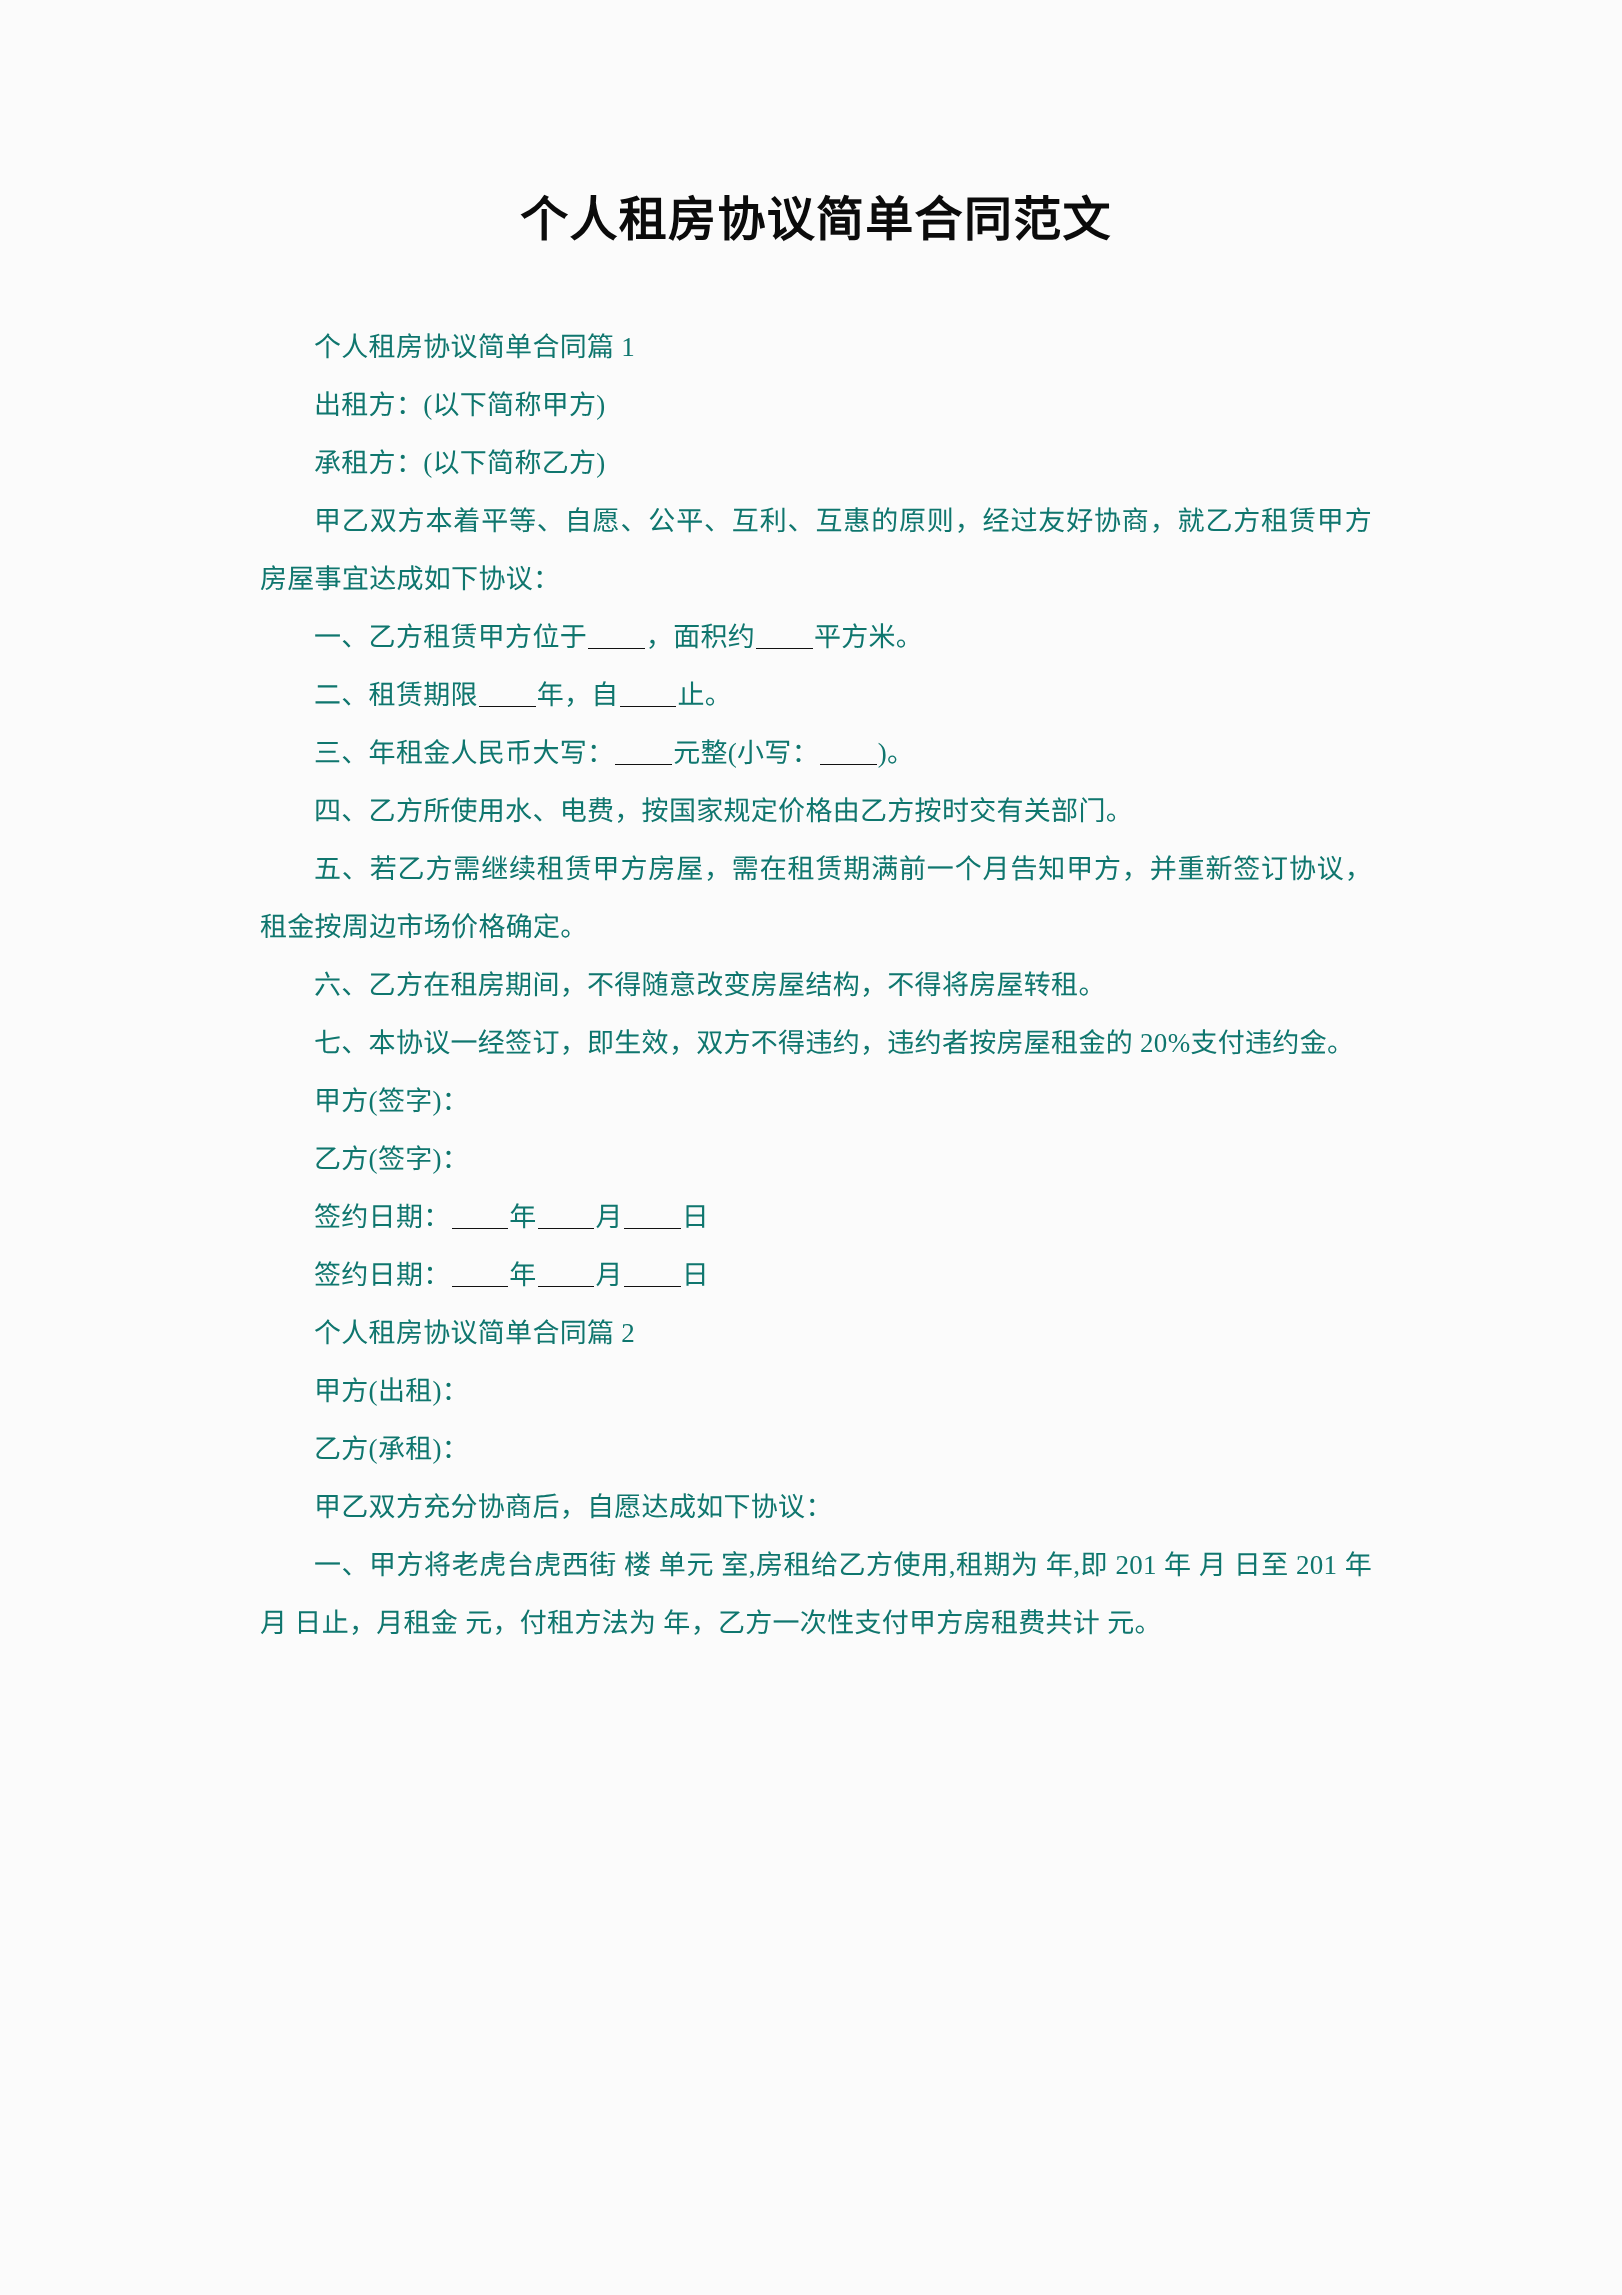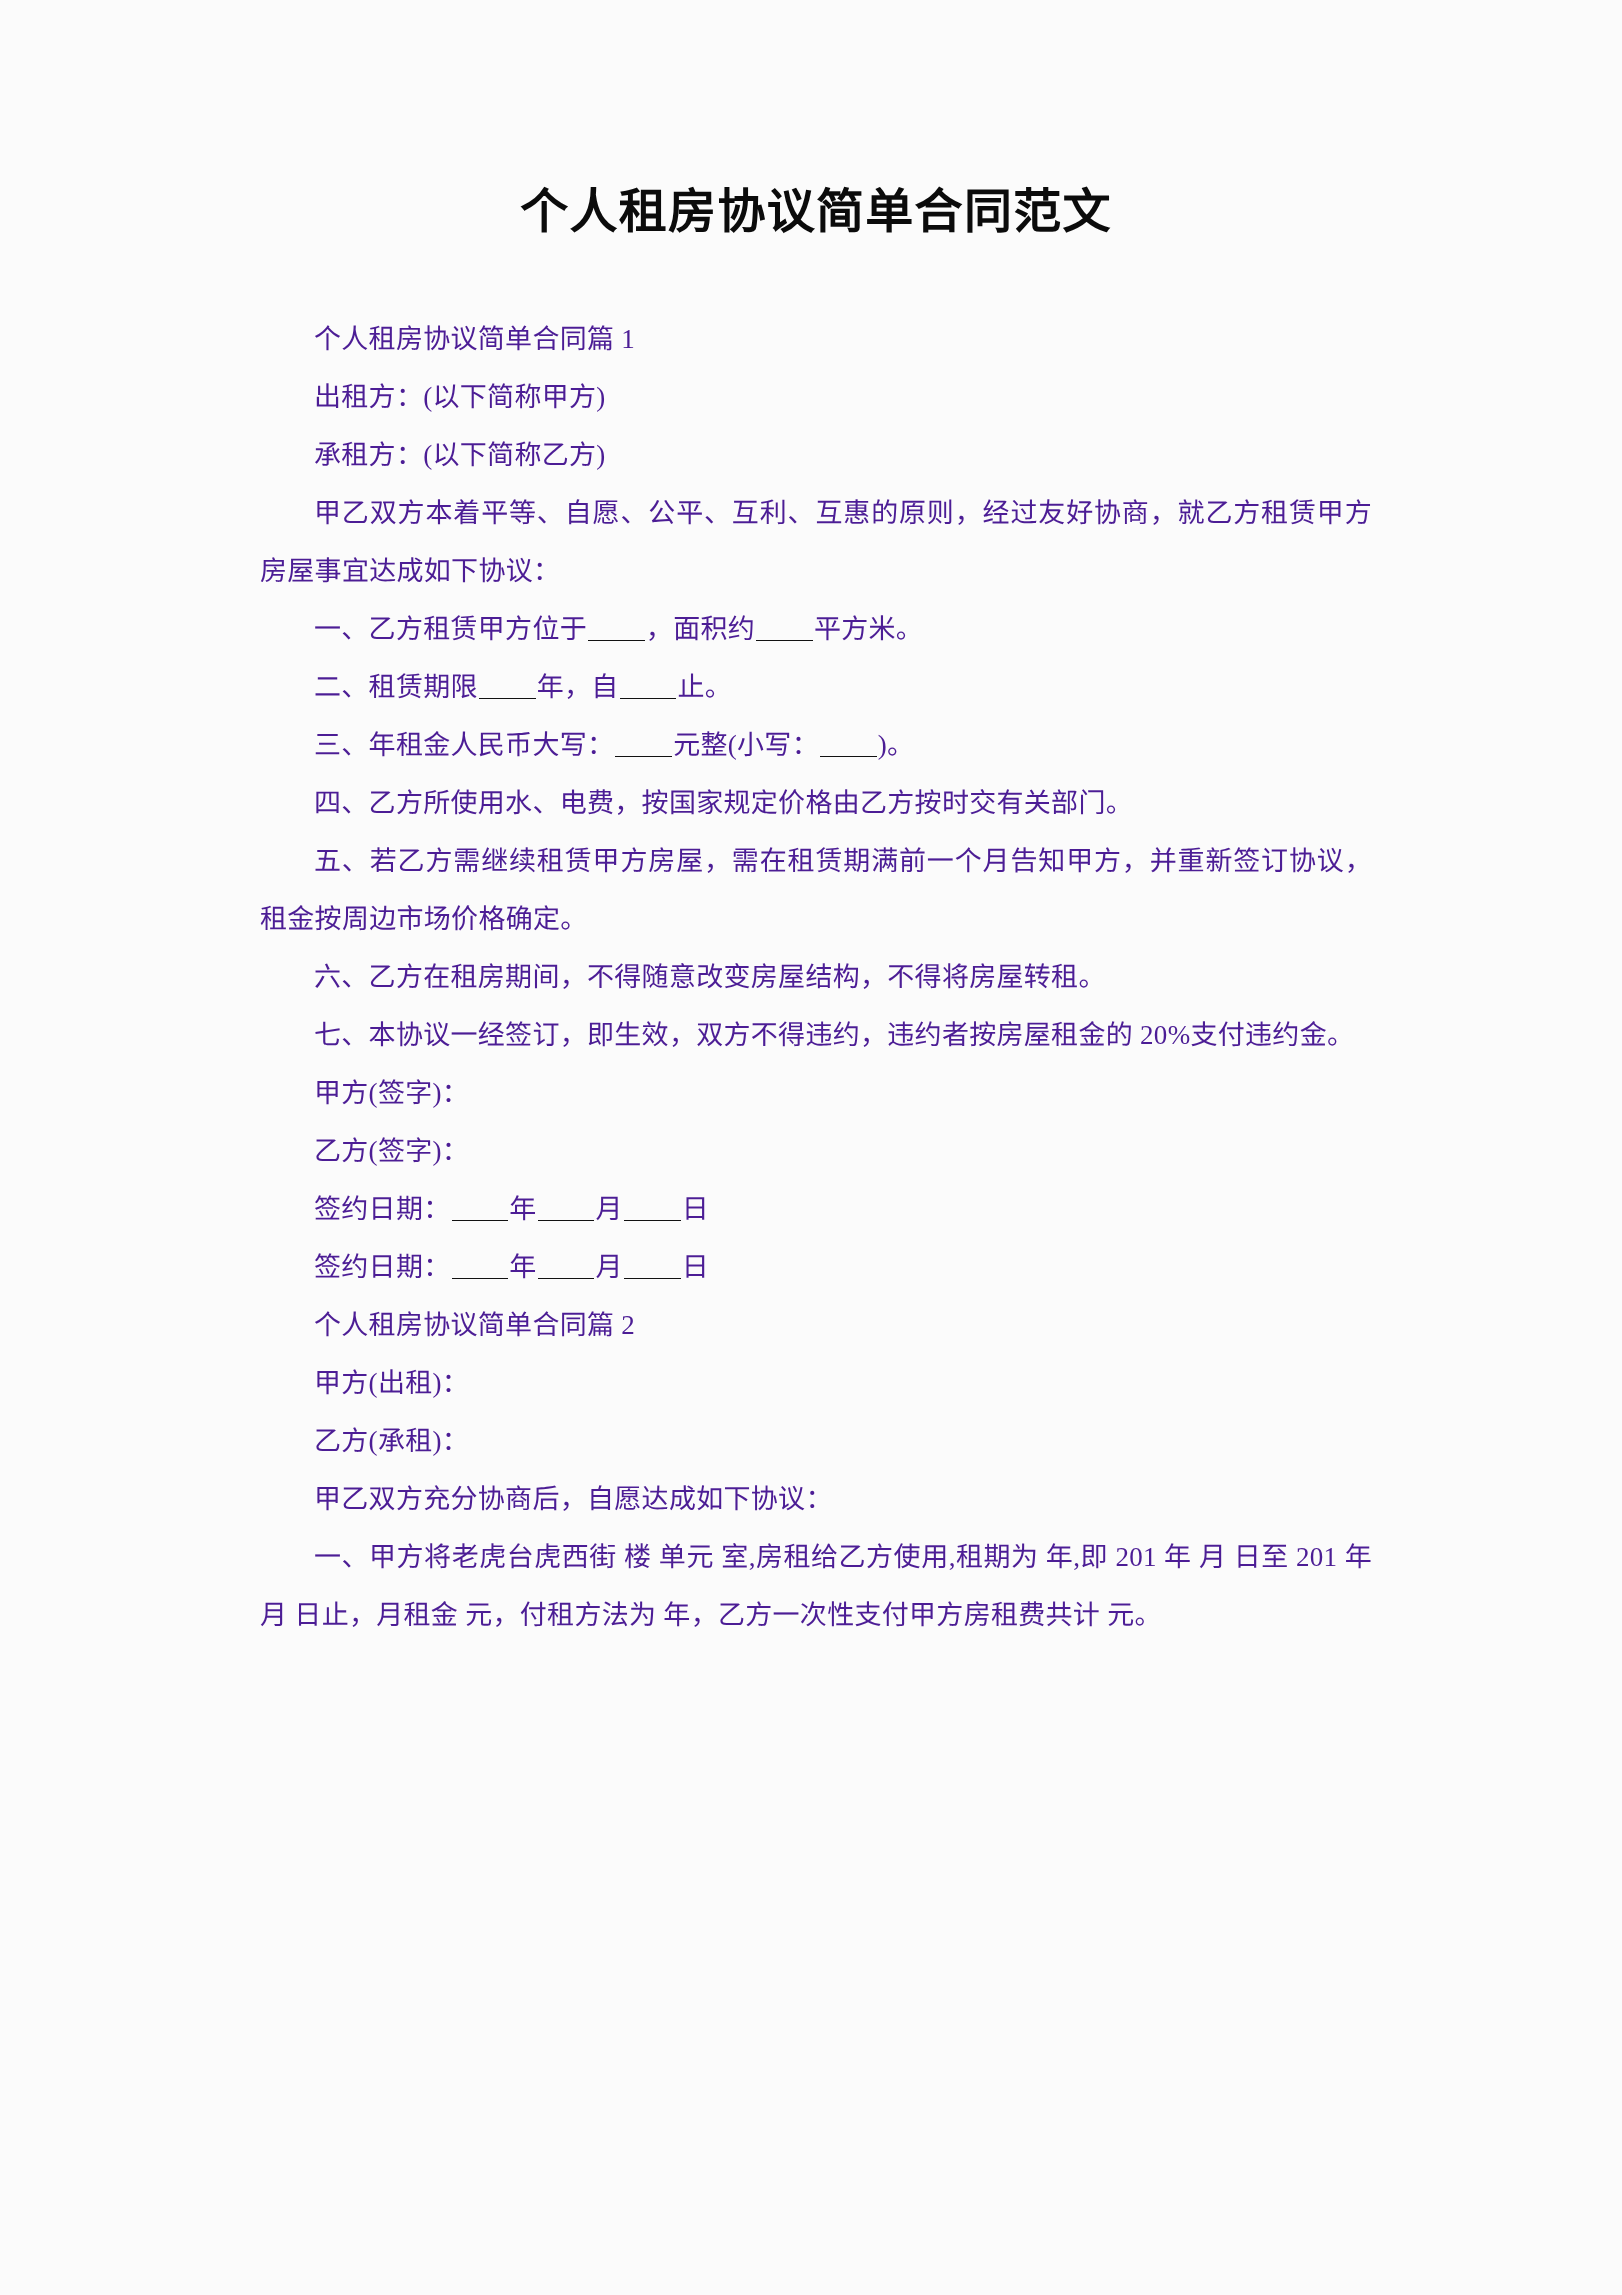--- a/index.html
+++ b/index.html
@@ -25,39 +25,39 @@
     top: 0;
     width: 1112px;
   }
 
   
   .doc-title {
     font-size: 48px;
     font-weight: bold;
     text-align: center;
     letter-spacing: 1.3px;
-    margin: 0;
+    margin: 8px;
     padding-top: 182px;
     line-height: 1.25;
     color: #0b0b0b;
   }
 
   
   .body-block {
     margin-top: 68px;
   }
   p.para {
     margin: 0;
     font-size: 27px;
     line-height: 58px;
     text-align: justify;
     text-justify: inter-ideograph;
     text-indent: 2em;
     letter-spacing: 0.3px;
-    color: #4c1d95;
+    color: #0f766e;
   }
   
   p.para.section-label {
     text-indent: 2em;
   }
   
   p.para.short {
     text-align: left;
   }
 

